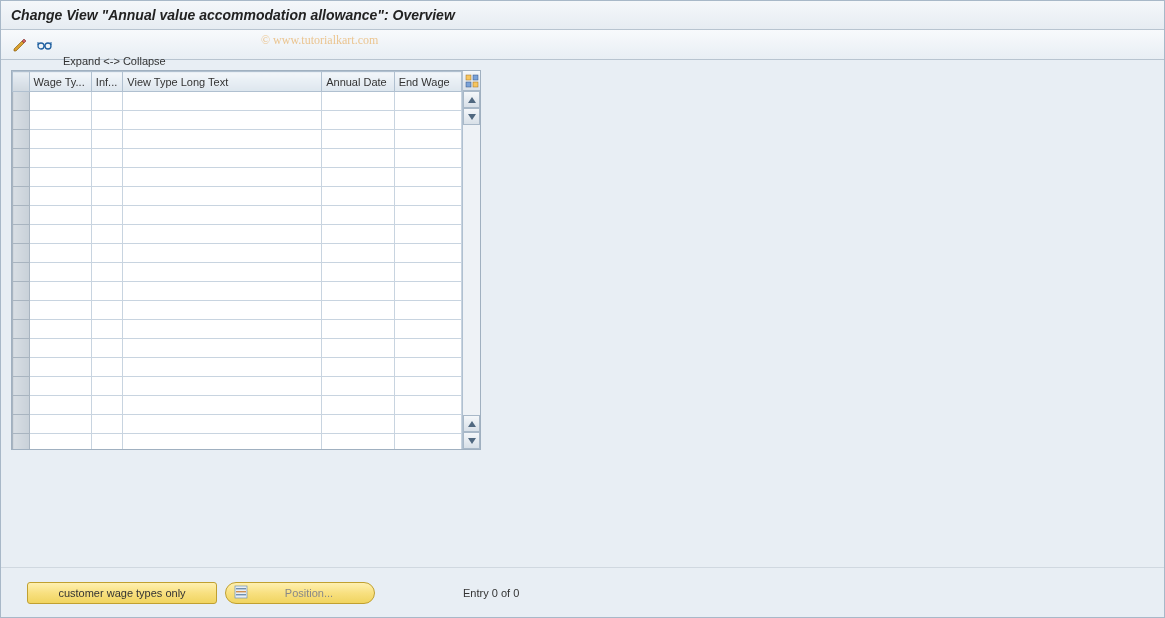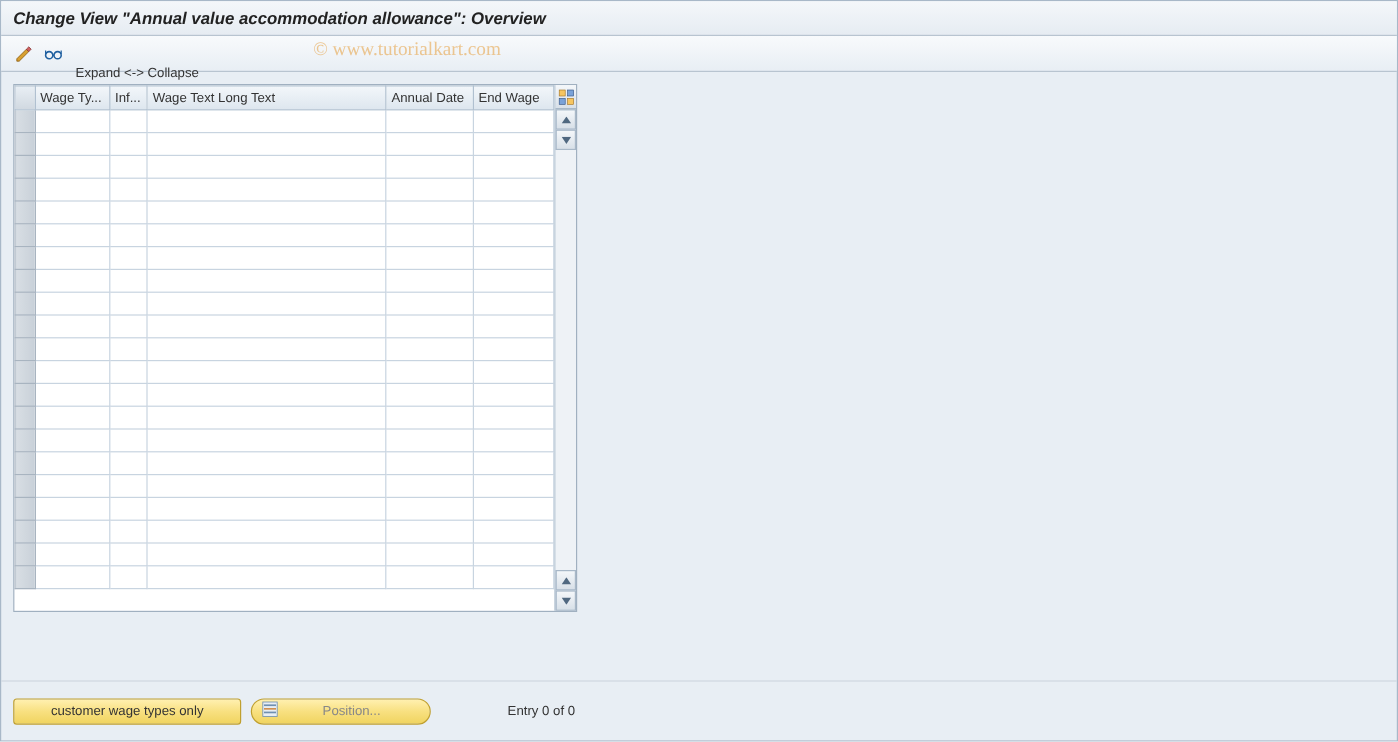--- a/index.html
+++ b/index.html
@@ -58,38 +58,38 @@
     cursor: pointer;
     padding: 2px 4px;
     margin-top: 32px;
   }
 
   .watermark {
     position: absolute;
     left: 260px;
     top: 3px;
     color: rgba(230, 150, 40, 0.5);
-    font-size: 16px;
+    font-size: 12px;
     font-family: Georgia, serif;
     pointer-events: none;
     user-select: none;
   }
 
   
   .main-area {
     flex: 1;
     padding: 10px 10px 0 10px;
     display: flex;
     flex-direction: column;
     overflow: hidden;
   }
 
   .table-wrapper {
     width: 470px;
-    height: 440px;
+    height: 380px;
     border: 1px solid #a0b0c0;
     background: #fff;
     display: flex;
     position: relative;
   }
   .table-inner {
     flex: 1;
     overflow: hidden;
   }
 
@@ -155,21 +155,21 @@
   }
   .vscroll-spacer {
     height: 20px;
     background: linear-gradient(to bottom, #f4f7fa 0%, #d8e0e8 100%);
     border-bottom: 1px solid #a8b8c8;
   }
 
   
   .footer {
     height: 50px;
-    padding: 12px 10px;
+    padding: 12px 26px;
     display: flex;
     align-items: center;
     gap: 8px;
     border-top: 1px solid #d0d8e0;
     margin-top: auto;
   }
   .yellow-btn {
     background: linear-gradient(to bottom, #fff0b0 0%, #f8e080 50%, #f0d460 100%);
     border: 1px solid #c0a030;
     border-radius: 3px;
@@ -185,21 +185,21 @@
   }
   .yellow-btn.pos {
     min-width: 150px;
     gap: 10px;
     color: #888;
     justify-content: flex-start;
     padding-left: 8px;
     border-radius: 11px;
   }
   .entry-text {
-    margin-left: 56px;
+    margin-left: 80px;
     color: #333;
   }
 
   .cfg-icon rect.c1 { fill:#f6c560; }
   .cfg-icon rect.c2 { fill:#7aa2d8; }
 </style>
 </head>
 <body>
 
 <div class="container">
@@ -230,21 +230,21 @@
 
   <div class="main-area">
     <div class="table-wrapper">
       <div class="table-inner">
         <table class="grid">
           <thead>
             <tr>
               <th class="row-selector-head"></th>
               <th class="col-wagety">Wage Ty...</th>
               <th class="col-inf">Inf...</th>
-              <th class="col-longtext">Wage Text Long Text</th>
+              <th class="col-longtext">View Type Long Text</th>
               <th class="col-start">Annual Date</th>
               <th class="col-end">End Wage</th>
             </tr>
           </thead>
           <tbody id="table-body">
 
           <tr>
                 <td class="row-selector"></td>
                 <td></td>
                 <td></td>

